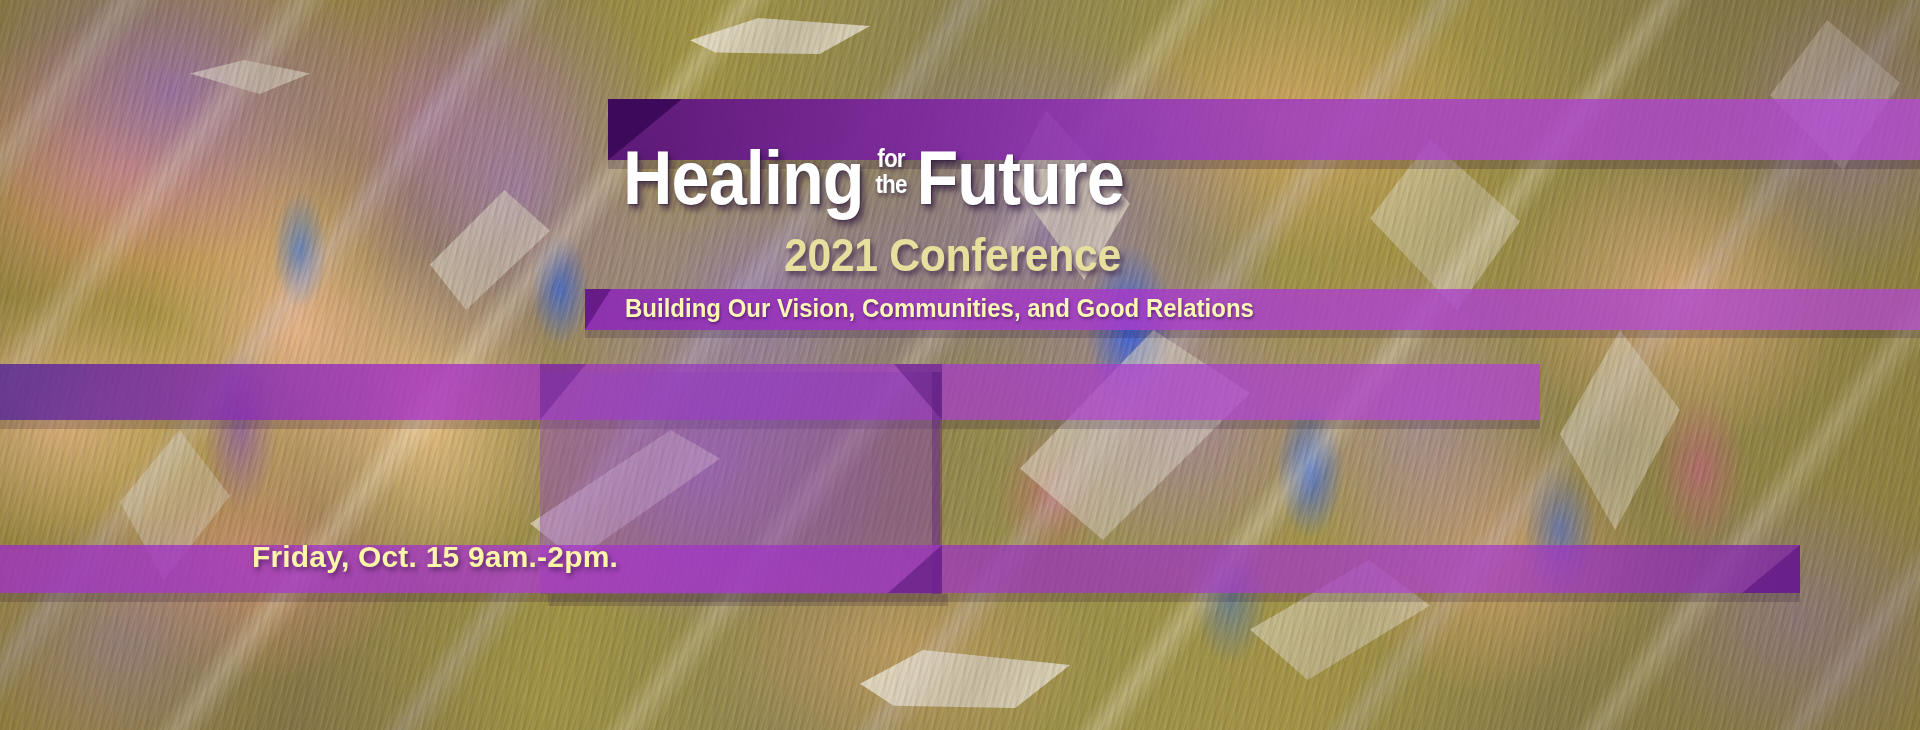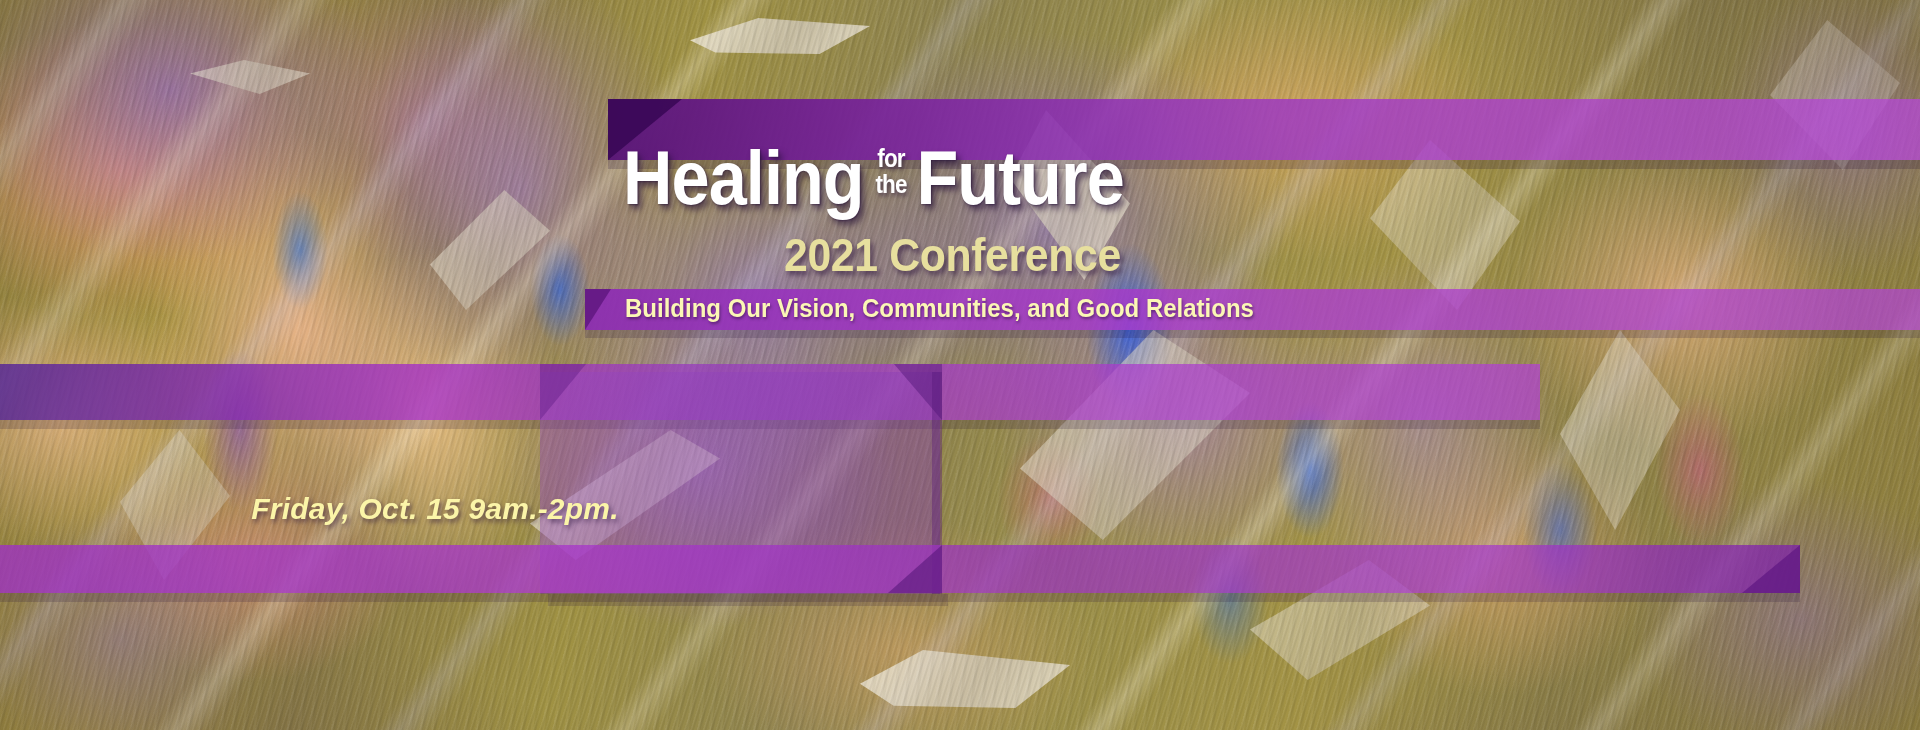--- a/index.html
+++ b/index.html
@@ -267,24 +267,24 @@
   #date-main {
     position:absolute; left:0; right:0; top:445px;
     text-align:center;
     font-size:57px; font-weight:bold;
     color:#ffffff;
     letter-spacing:-0.5px;
     text-shadow:3px 4px 7px rgba(40,18,58,.6);
     width:940px;
   }
   #date-sub {
-    position:absolute; left:0; right:0; top:492px;
+    position:absolute; left:0; right:0; top:540px;
     text-align:center;
     width:870px;
-    font-size:30px; font-weight:bold; font-style:italic;
+    font-size:30px; font-weight:bold; 
     color:#fbf5a8;
     letter-spacing:0.2px;
     text-shadow:2px 3px 5px rgba(40,18,58,.58);
   }
 </style>
 </head>
 <body>
 
 <div id="banner">
 

